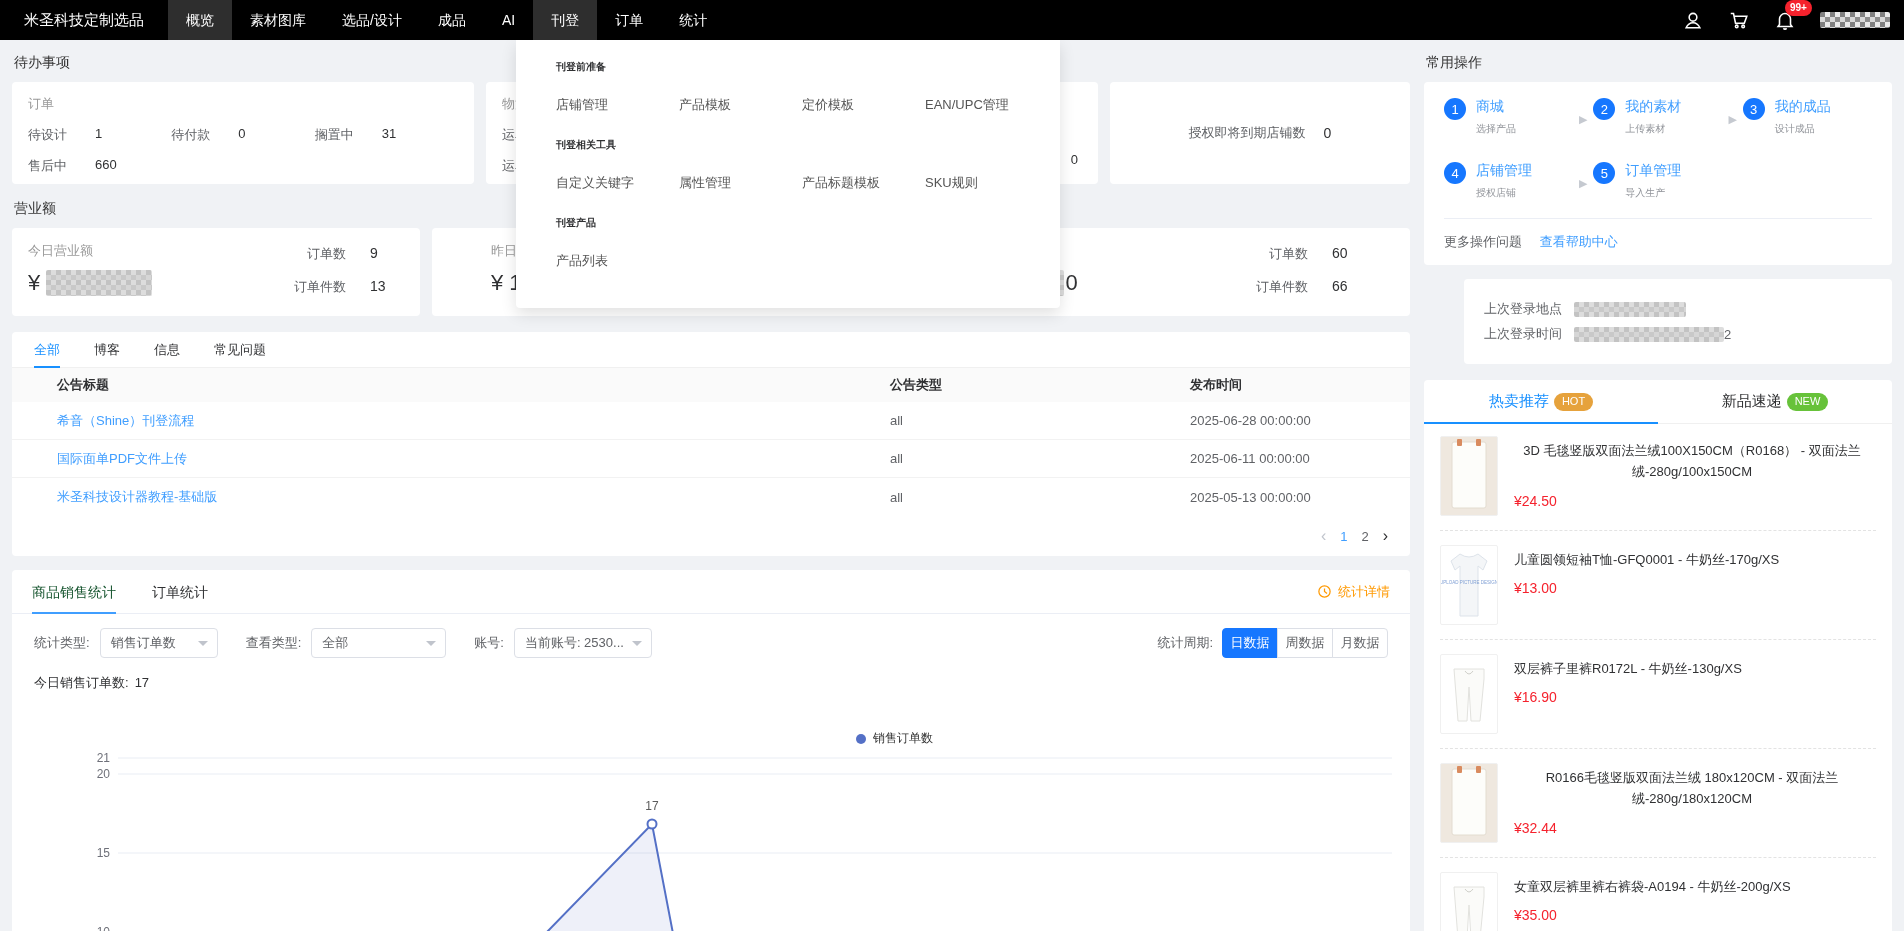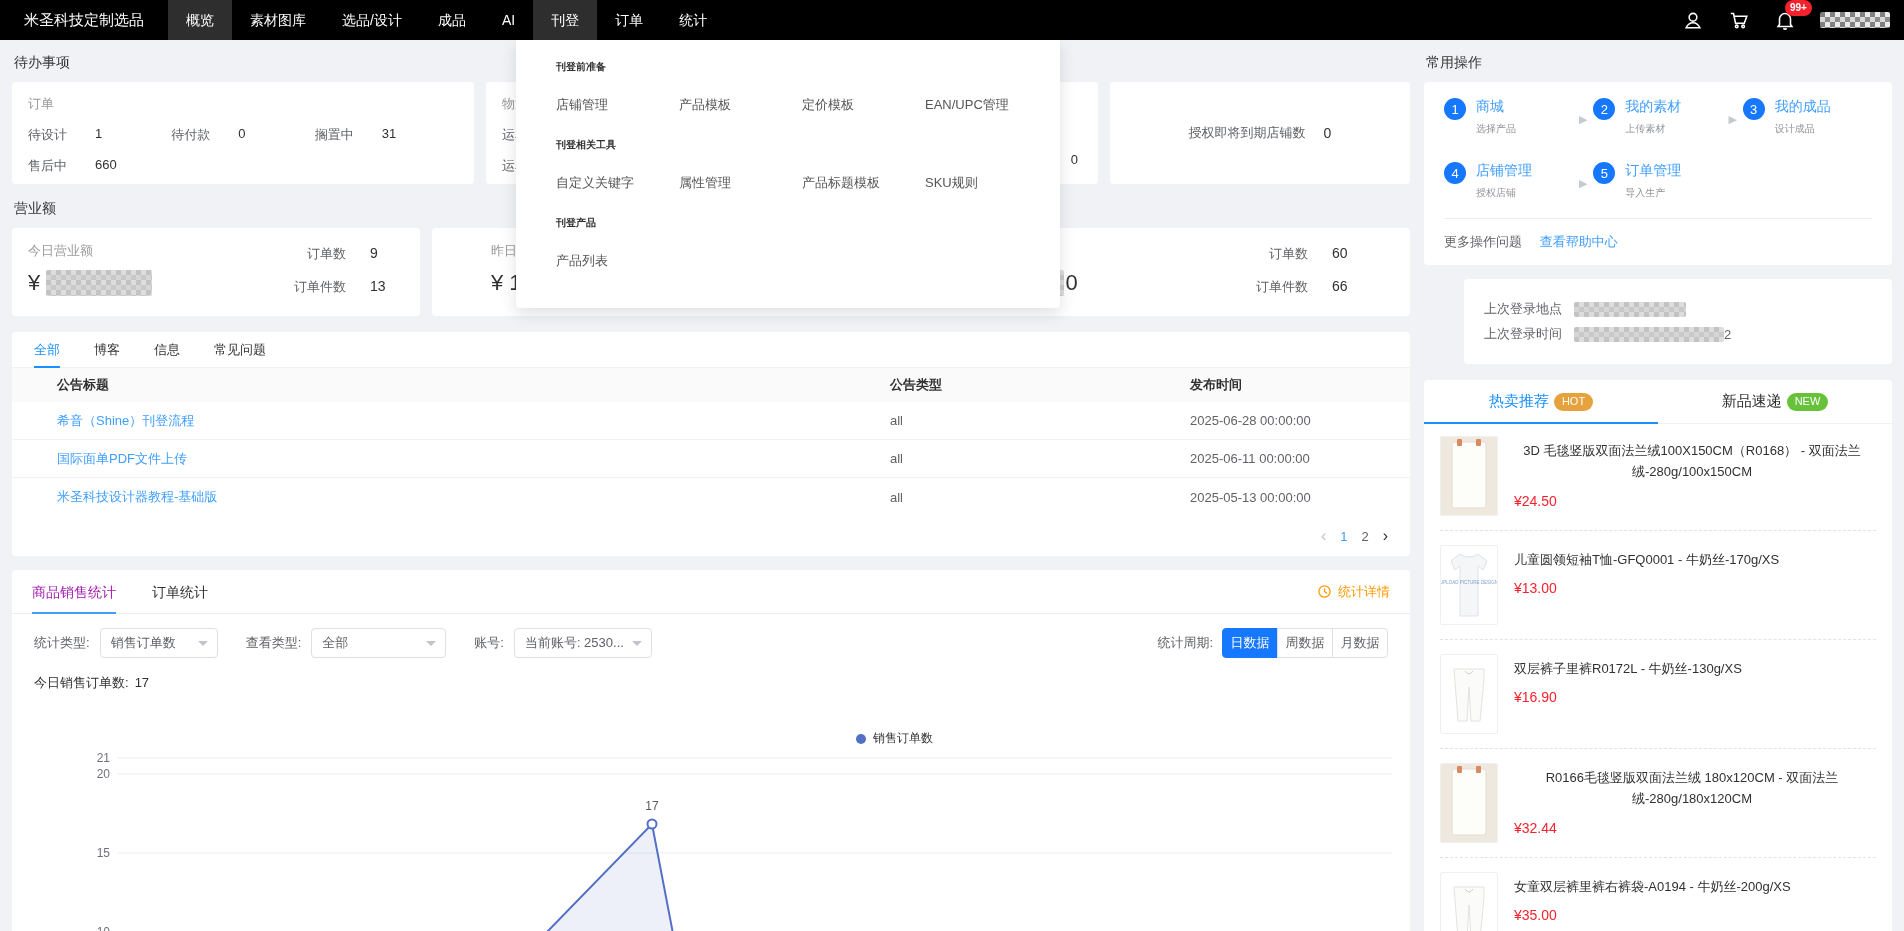--- a/index.html
+++ b/index.html
@@ -83,21 +83,21 @@
   .pagination { display:flex; justify-content:flex-end; align-items:center; gap:14px; padding:11px 22px 5px; font-size:13px; color:#606266; }
   .pg-arrow { color:#c0c4cc; font-size:16px; cursor:pointer; }
   .pg-arrow.next { color:#303133; }
   .pg { cursor:pointer; }
   .pg.active { color:#409eff; }
 
   
   .stats-card { margin-top:14px; height:400px; position:relative; overflow:hidden; }
   .stats-head { display:flex; align-items:center; height:44px; padding:0 20px; border-bottom:1px solid #ebeef5; }
   .stats-tab { position:relative; font-size:14px; color:#303133; margin-right:36px; height:44px; line-height:44px; cursor:pointer; }
-  .stats-tab.active { color:#a21caf; }
+  .stats-tab.active { color:#14532d; }
   .stats-tab.active::after { content:""; position:absolute; left:0; right:0; bottom:0; height:2px; background:#409eff; }
   .detail-link { margin-left:auto; display:flex; align-items:center; gap:6px; color:#ff9900; font-size:13px; cursor:pointer; }
   .detail-link svg { width:15px; height:15px; }
   .filters { display:flex; align-items:center; padding:0 22px; margin-top:14px; font-size:13px; color:#606266; }
   .flabel { margin-right:10px; }
   .sel { position:relative; height:30px; line-height:28px; border:1px solid #dcdfe6; border-radius:4px; background:#fff; padding:0 26px 0 10px; color:#606266; cursor:pointer; margin-right:28px; }
   .sel::after { content:""; position:absolute; right:9px; top:12px; border:5px solid transparent; border-top-color:#c0c4cc; }
   .sel.w1 { width:118px; } .sel.w2 { width:135px; } .sel.w3 { width:138px; margin-right:0; }
   .period { margin-left:auto; display:flex; align-items:center; }
   .pbtn { width:56px; height:30px; line-height:28px; text-align:center; border:1px solid #dcdfe6; background:#fff; color:#606266; font-size:13px; cursor:pointer; margin-left:-1px; }

